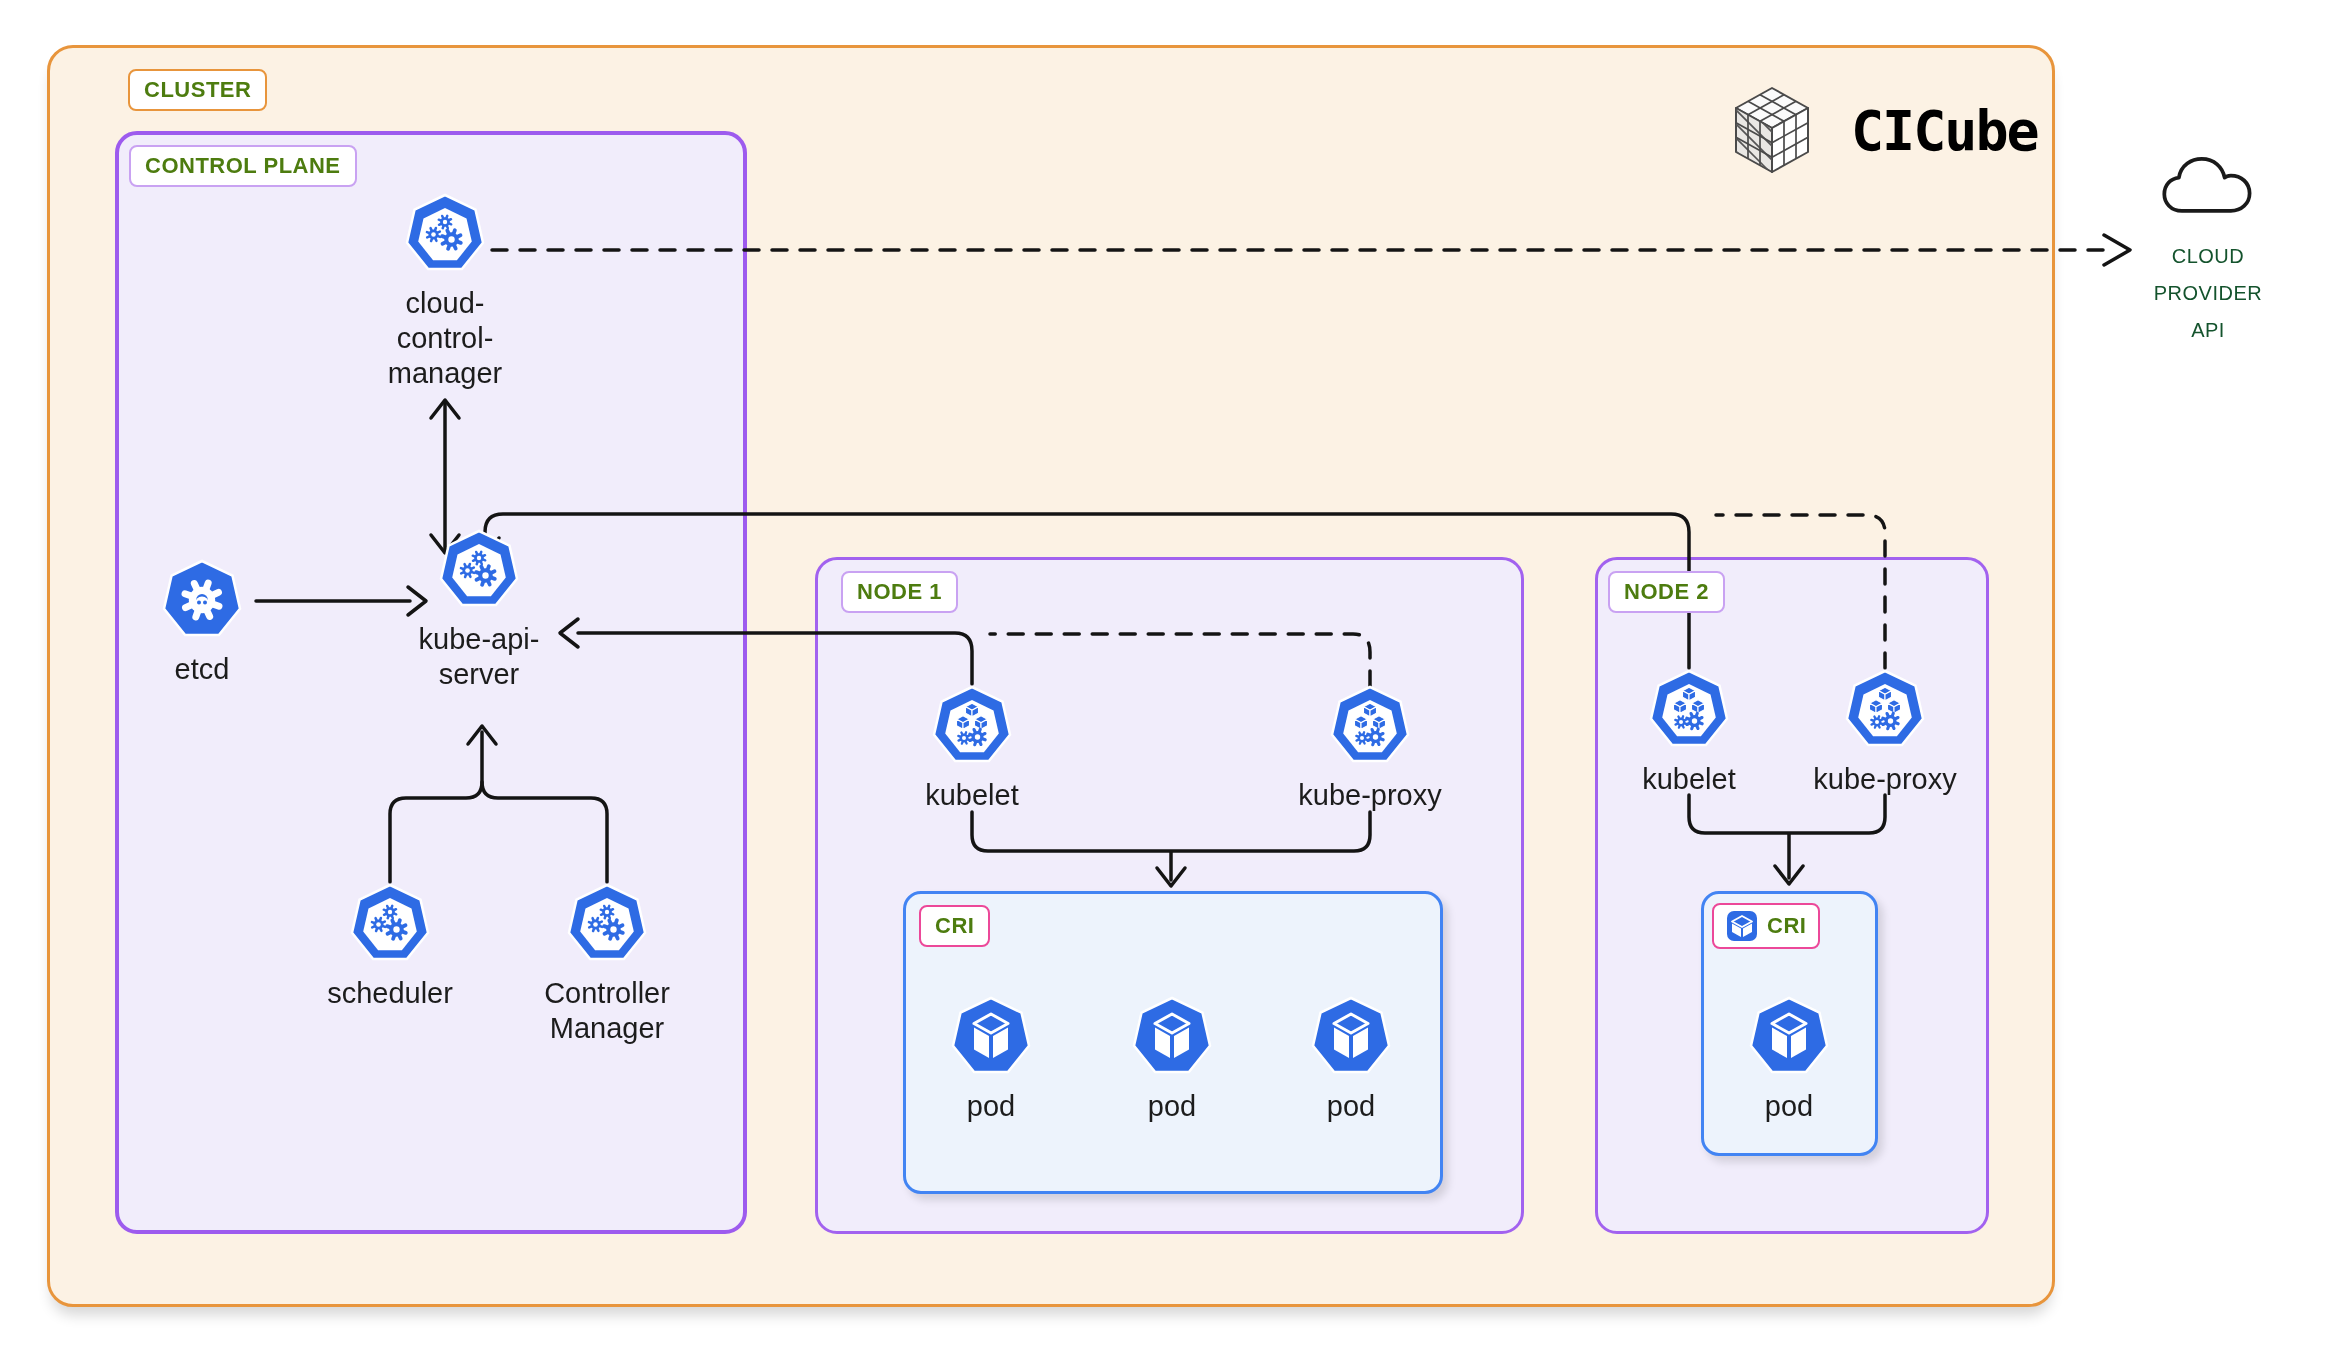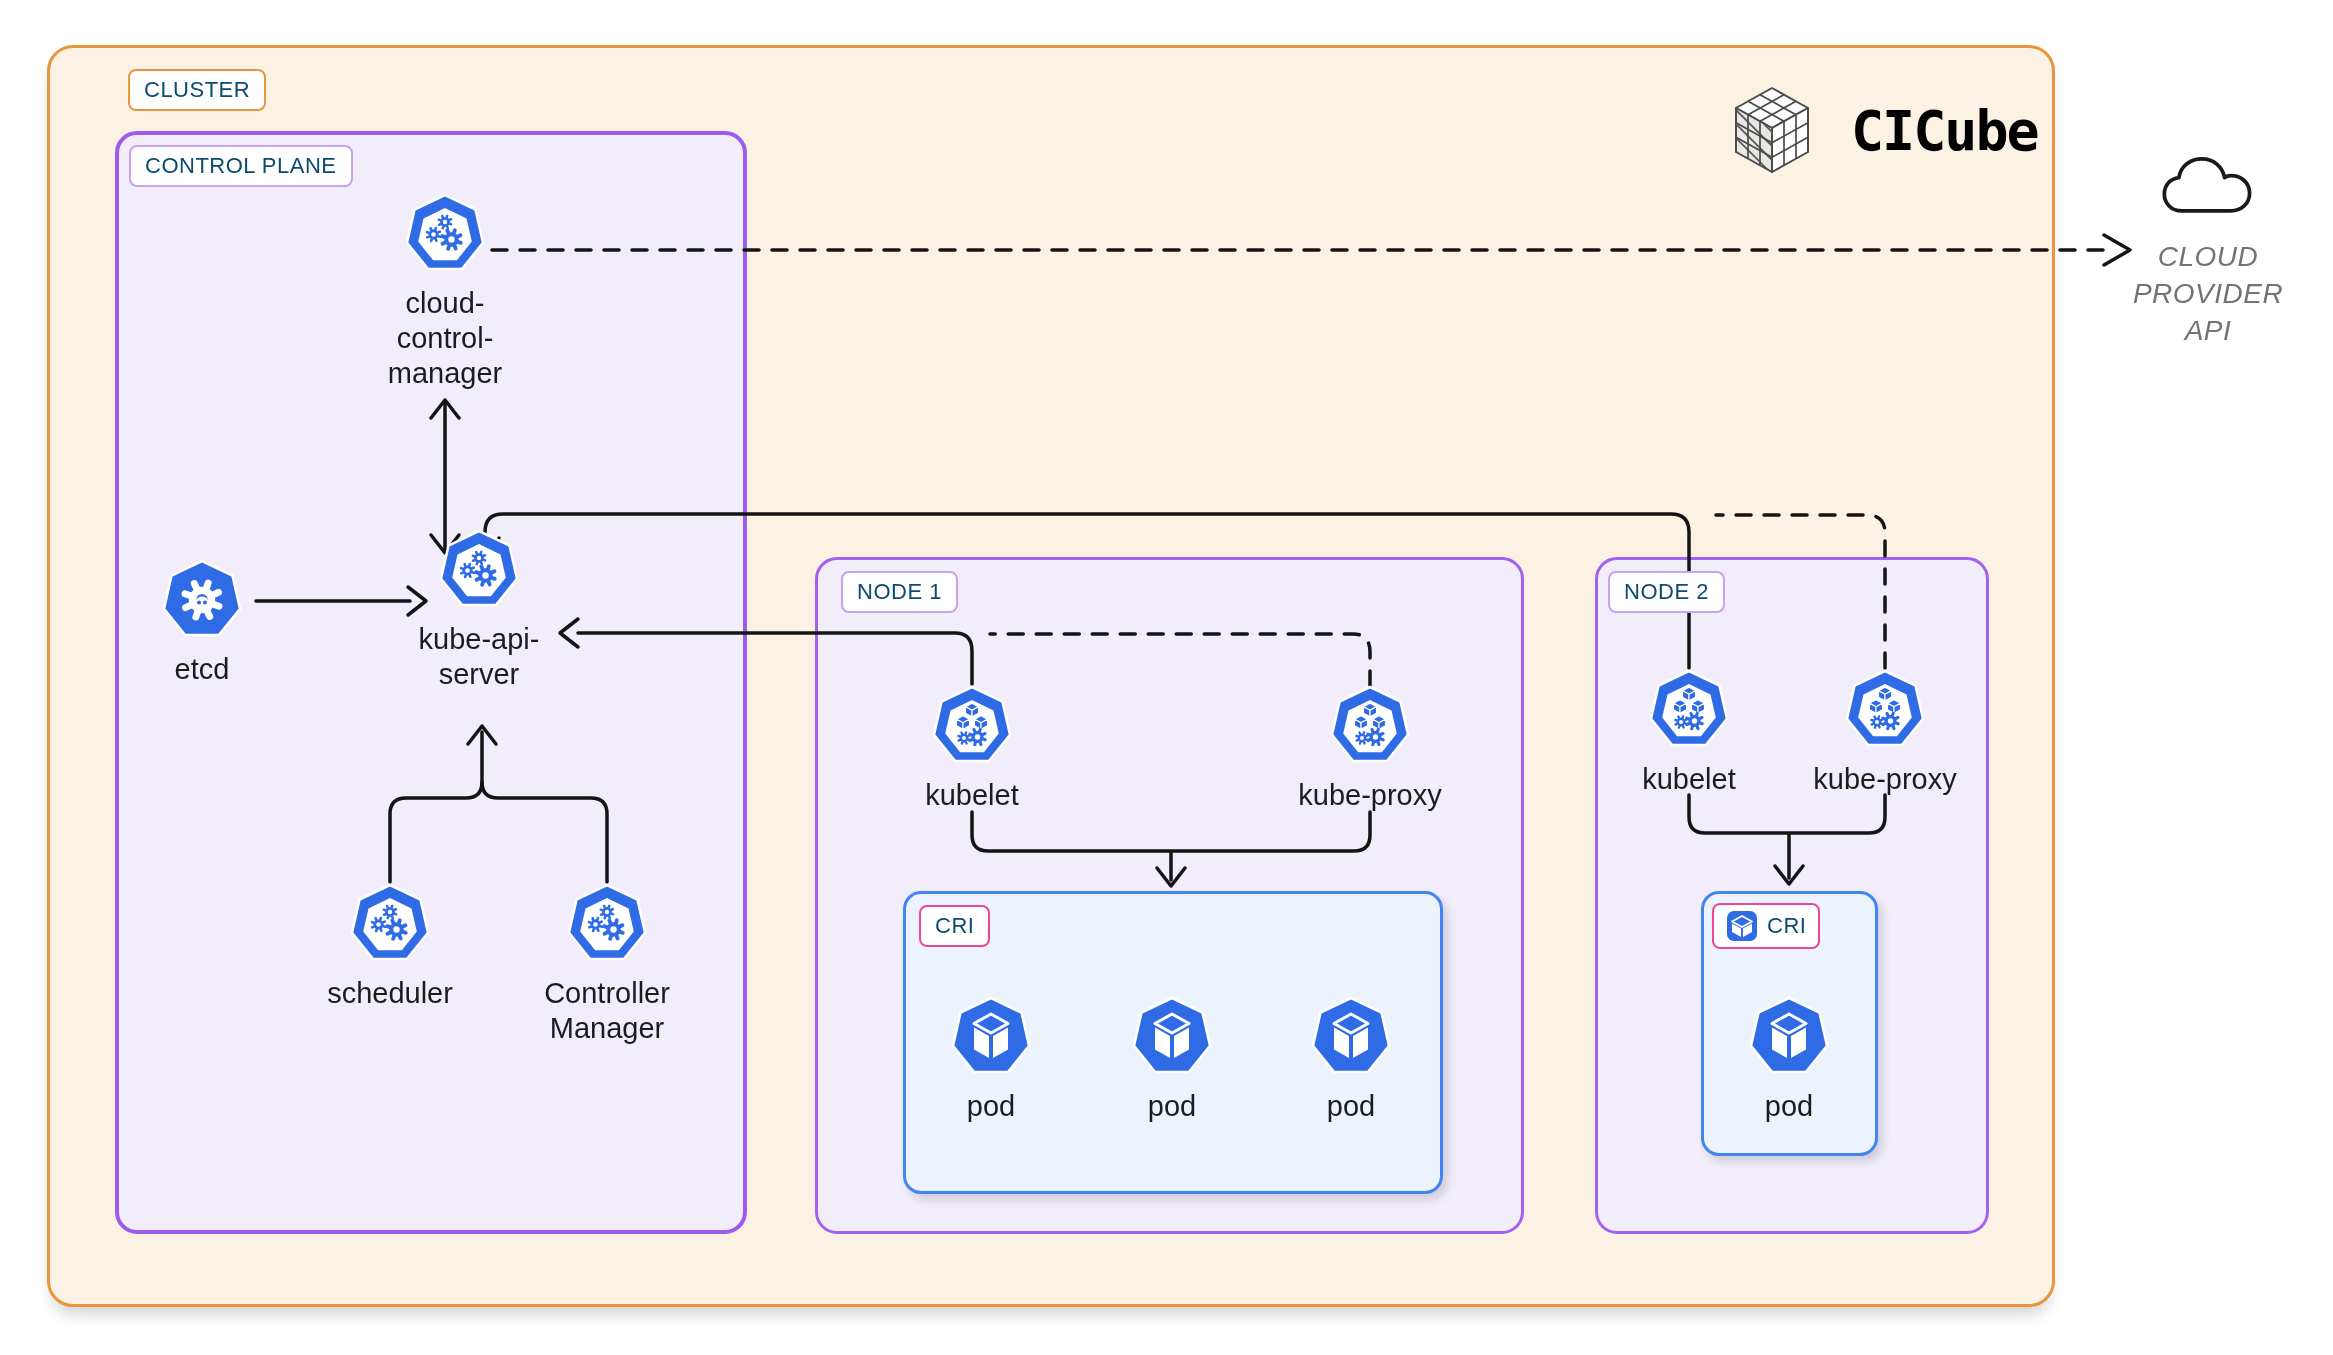--- a/index.html
+++ b/index.html
@@ -16,33 +16,33 @@
   .plane{left:115px;top:131px;width:632px;height:1103px;border:4px solid var(--plane-border);
          border-radius:22px;background:var(--plane-bg);}
   .nodebox{border:3.5px solid #A262EF;border-radius:22px;background:var(--plane-bg);}
   .node1{left:815px;top:557px;width:709px;height:677px;}
   .node2{left:1595px;top:557px;width:394px;height:677px;}
   .cribox{border:3px solid var(--cri-border);border-radius:18px;background:var(--cri-bg);
           box-shadow:5px 6px 8px rgba(0,0,0,.13);}
   .cri1{left:903px;top:891px;width:540px;height:303px;}
   .cri2{left:1701px;top:891px;width:177px;height:265px;}
   .chip{position:absolute;background:#fff;border-radius:8px;padding:6px 14px;font-size:22px;
-        color:#0c4a6e;letter-spacing:.5px;white-space:nowrap;display:flex;align-items:center;gap:9px;}
+        color:#4d7c0f;letter-spacing:.5px;white-space:nowrap;display:flex;align-items:center;gap:9px;font-weight:bold;}
   .chip.orange{border:2px solid var(--cluster-border);}
   .chip.purple{border:2px solid #C9A2F2;text-align:center;}
   .chip.blue{border:2px solid #ec4899;}
   .comp{position:absolute;width:220px;margin-left:-110px;text-align:center;}
   .comp .lbl{margin-top:6px;font-size:29px;line-height:35px;color:#1c1c1c;white-space:pre-line;}
   #wires{position:absolute;left:0;top:0;pointer-events:none;}
   .logo{position:absolute;left:1728px;top:84px;display:flex;align-items:center;gap:35px;}
   .logo-text{font-family:"DejaVu Sans Mono", monospace;font-weight:700;font-size:55px;
              letter-spacing:-2px;color:#000;}
   .cloudp{position:absolute;left:2108px;top:150px;width:200px;text-align:center;}
-  .cloudp .lbl{margin-top:10px;font-size:28px;line-height:37px;color:#737373;
-               letter-spacing:.5px;white-space:pre-line;font-style:italic;}
+  .cloudp .lbl{margin-top:10px;font-size:20px;line-height:37px;color:#14532d;
+               letter-spacing:.5px;white-space:pre-line;}
 </style>
 </head>
 <body>
 
 <div id="stage">
 
   <div class="box cluster"></div>
   <div class="box plane"></div>
   <div class="box nodebox node1"></div>
   <div class="box nodebox node2"></div>

